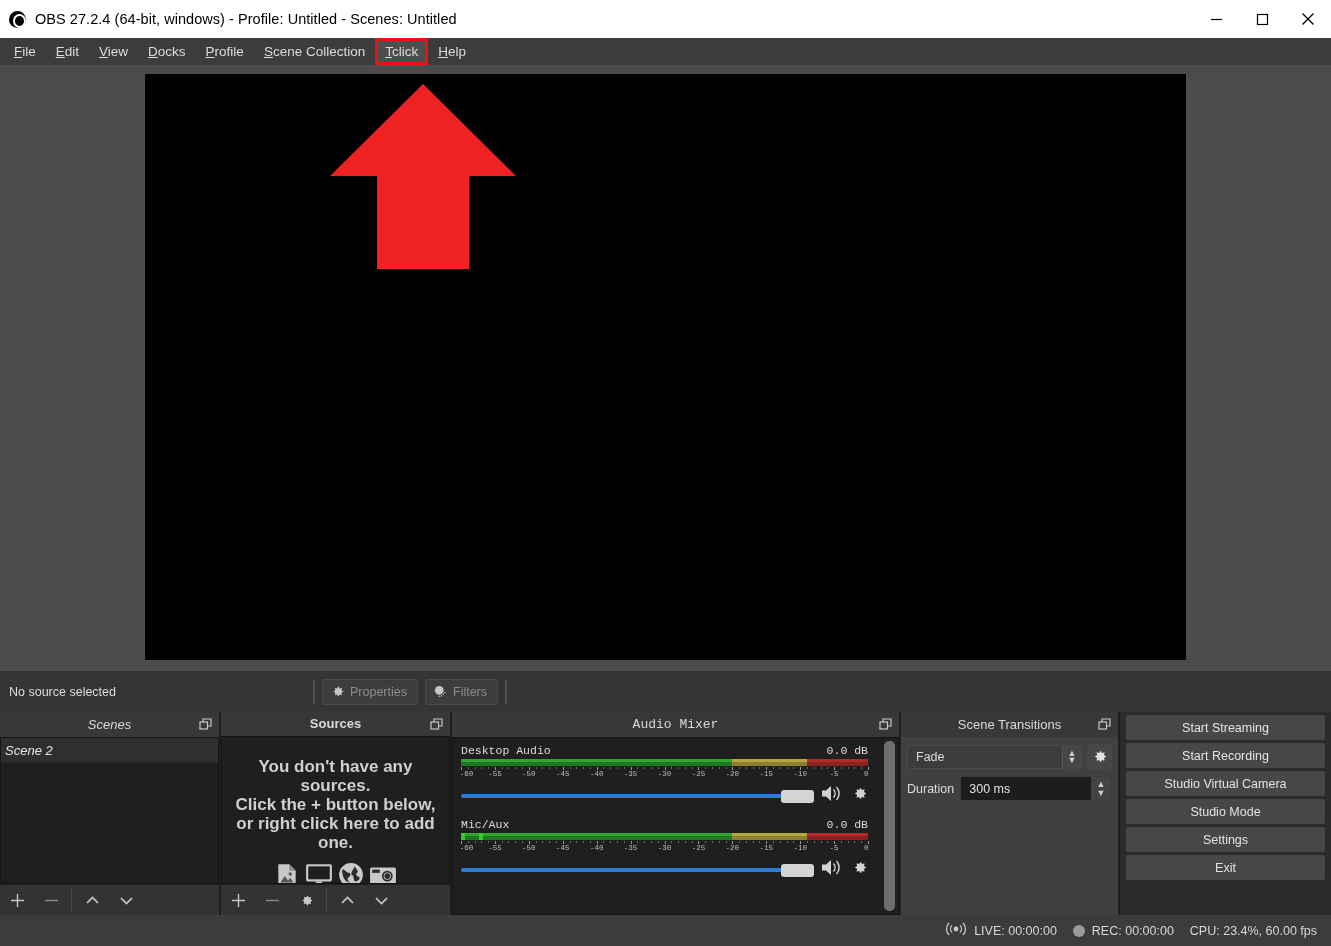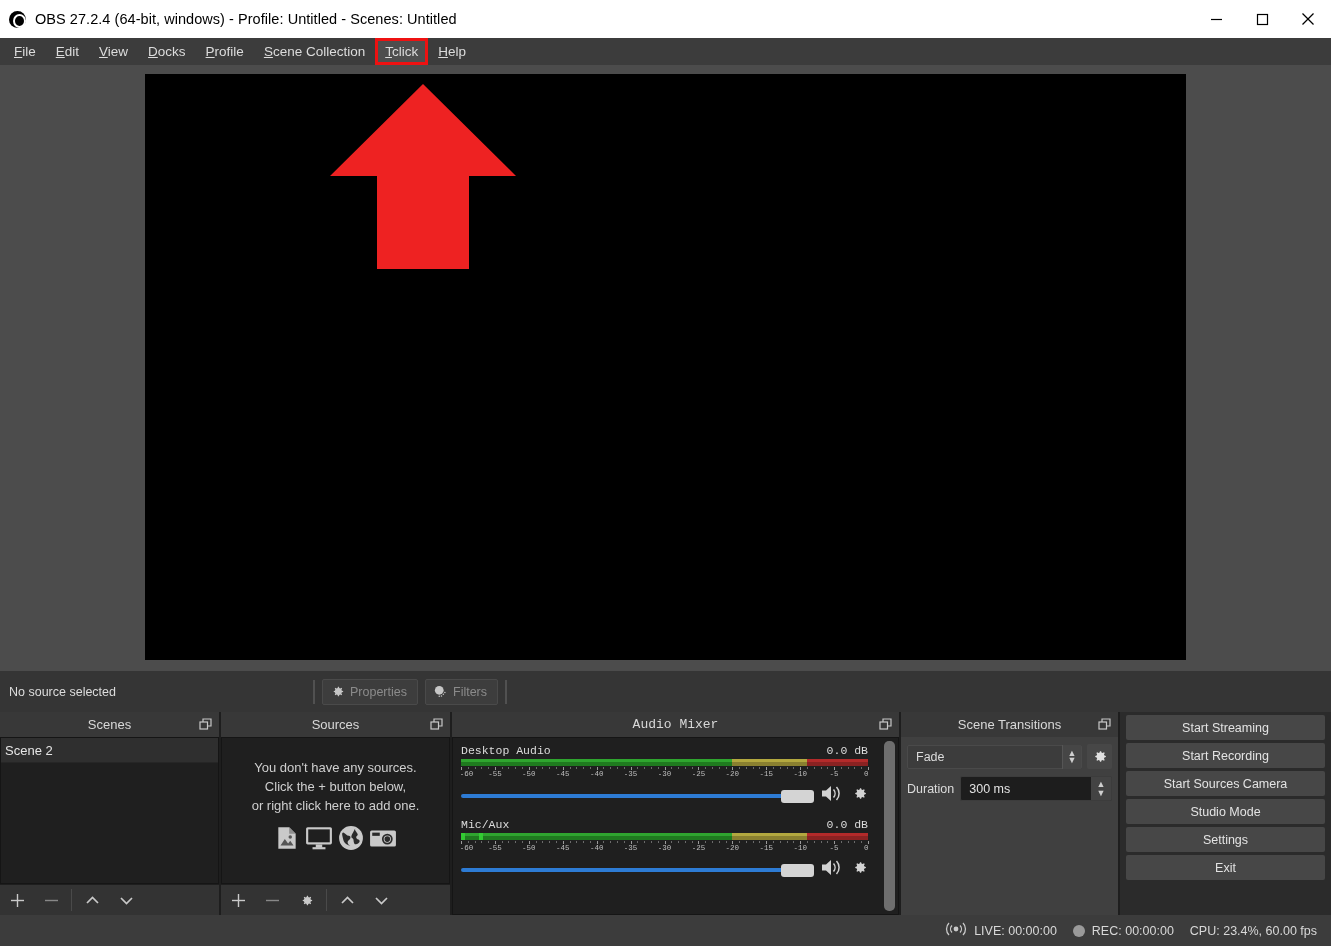--- a/index.html
+++ b/index.html
@@ -128,33 +128,33 @@
     border-top: 1px solid #1e1e1e;
   }
   .tool-btn {
     width: 34px; height: 31px;
     display: flex; align-items: center; justify-content: center;
     color: #c9c9c9;
   }
   .tool-sep { width: 1px; height: 22px; background: #4a4a4a; margin: 0 3px; }
 
   
-  .dock-scenes { width: 221px; }
+  .dock-scenes { width: 221px; font-style: italic; }
   .scene-row {
     height: 25px; line-height: 25px; padding-left: 4px;
     font-size: 13px; color: #e6e6e6;
     background: #2f2f2f; border-bottom: 1px solid #262626;
   }
 
   
-  .dock-sources { width: 231px; }
+  .dock-sources { width: 231px; font-weight: bold; }
   .sources-empty {
     display: flex; flex-direction: column; align-items: center;
     justify-content: flex-start; height: 100%; padding-top: 20px;
-    color: #cfcfcf; font-size: 13px; line-height: 19px; text-align: center;
+    color: #cfcfcf; font-size: 17px; line-height: 19px; text-align: center;
   }
   .sources-icons { display: flex; gap: 5px; margin-top: 10px; align-items: center; }
 
   
   .dock-mixer { width: 449px; font-family: Liberation Mono, monospace; }
   .mixer-scroll { position: relative; height: 100%; background: #1f1f1f; }
   .mixer-track { padding: 6px 30px 0 8px; position: relative; }
   .trk-head {
     display: flex; justify-content: space-between; align-items: baseline;
     font-size: 11.5px; color: #dcdcdc; margin-bottom: 2px;
@@ -754,21 +754,21 @@
           </div>
         </div>
       </div>
     </div>
 
     <div class="dock dock-ctrl">
       <div class="dock-body" style="background:#2b2b2b;border:none">
         <div class="ctrl-body">
           <div class="ctrl-btn">Start Streaming</div>
           <div class="ctrl-btn">Start Recording</div>
-          <div class="ctrl-btn">Start Sources Camera</div>
+          <div class="ctrl-btn">Studio Virtual Camera</div>
           <div class="ctrl-btn">Studio Mode</div>
           <div class="ctrl-btn">Settings</div>
           <div class="ctrl-btn">Exit</div>
         </div>
       </div>
     </div>
 
   </div>
 
   <div class="statusbar">

